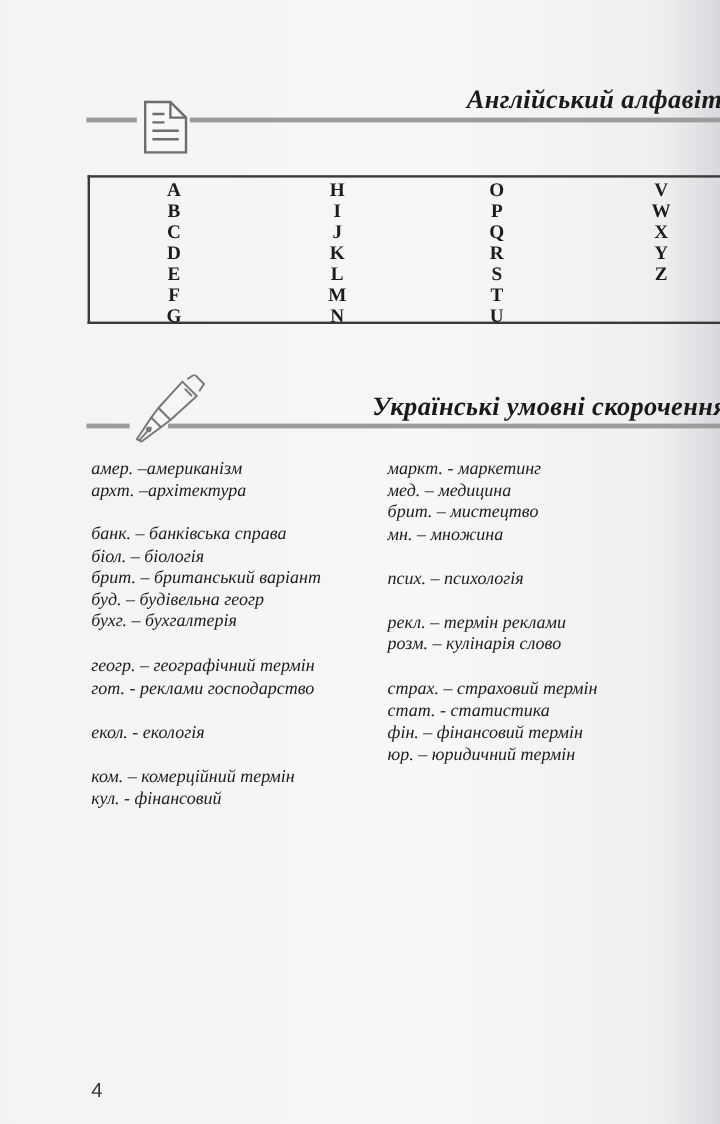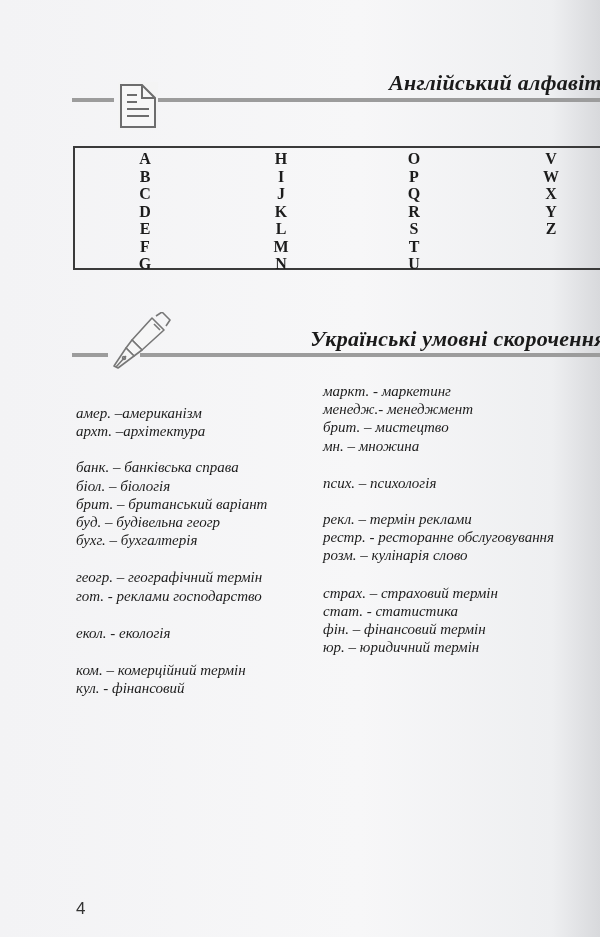--- a/index.html
+++ b/index.html
@@ -97,49 +97,48 @@
       <path d="M44 4 L50 0 L58 8 L54 14"></path>
       <line x1="42" y1="12" x2="48" y2="18"></line>
       <path d="M20 28 L30 38 L22 44 L14 36 Z" fill="#f6f6f6"></path>
       <path d="M14 36 L22 44 L6 56 L2 54 Z" fill="#f6f6f6"></path>
       <line x1="4" y1="55" x2="14" y2="44"></line>
       <circle cx="12" cy="46" r="1.5"></circle>
     </g>
   </svg>
 </div>
 
-<div class="abbr-col" style="left:76px; top:404px;">
+<div class="abbr-col" style="left:76px; top:382px;">
   <div class="abbr-line">амер. –американізм</div>
   <div class="abbr-line">архт. –архітектура</div>
   <div class="gap"></div>
   <div class="abbr-line">банк. – банківська справа</div>
   <div class="abbr-line">біол. – біологія</div>
   <div class="abbr-line">брит. – британський варіант</div>
   <div class="abbr-line">буд. – будівельна геогр</div>
   <div class="abbr-line">бухг. – бухгалтерія</div>
   <div class="gap" style="height:19px;"></div>
   <div class="abbr-line">геогр. – географічний термін</div>
   <div class="abbr-line">гот. - реклами господарство</div>
   <div class="gap" style="height:19px;"></div>
   <div class="abbr-line">екол. - екологія</div>
   <div class="gap" style="height:19px;"></div>
   <div class="abbr-line">ком. – комерційний термін</div>
   <div class="abbr-line">кул. - фінансовий</div>
 </div>
 
 <div class="abbr-col" style="left:323px; top:382px;">
   <div class="abbr-line">маркт. - маркетинг</div>
-  <div class="abbr-line">менедж.- менеджмент</div>
+  <div class="abbr-line">мед. – медицина</div>
   <div class="abbr-line">брит. – мистецтво</div>
   <div class="abbr-line">мн. – множина</div>
   <div class="gap" style="height:19px;"></div>
   <div class="abbr-line">псих. – психологія</div>
   <div class="gap" style="height:18px;"></div>
   <div class="abbr-line">рекл. – термін реклами</div>
-  <div class="abbr-line">рестр. - ресторанне обслуговування</div>
   <div class="abbr-line">розм. – кулінарія слово</div>
   <div class="gap" style="height:19px;"></div>
   <div class="abbr-line">страх. – страховий термін</div>
   <div class="abbr-line">стат. - статистика</div>
   <div class="abbr-line">фін. – фінансовий термін</div>
   <div class="abbr-line">юр. – юридичний термін</div>
 </div>
 
 <div class="page-num">4</div>
 

